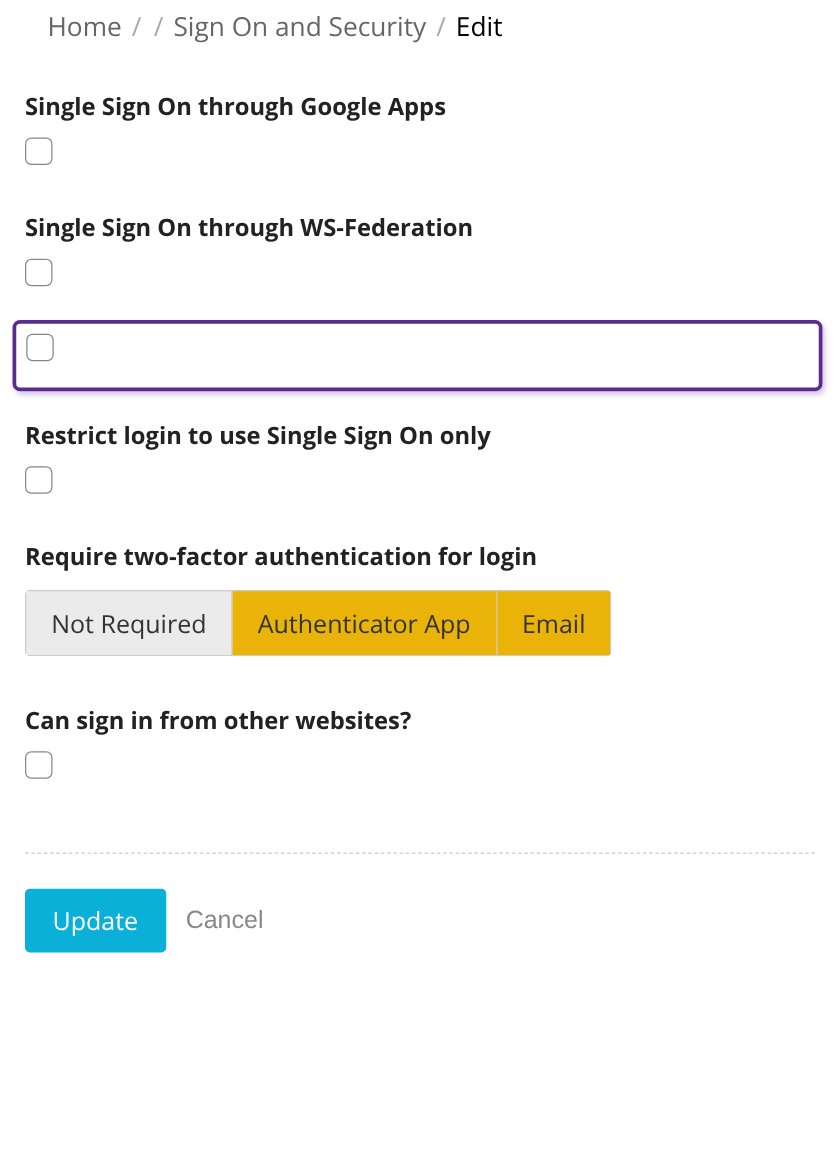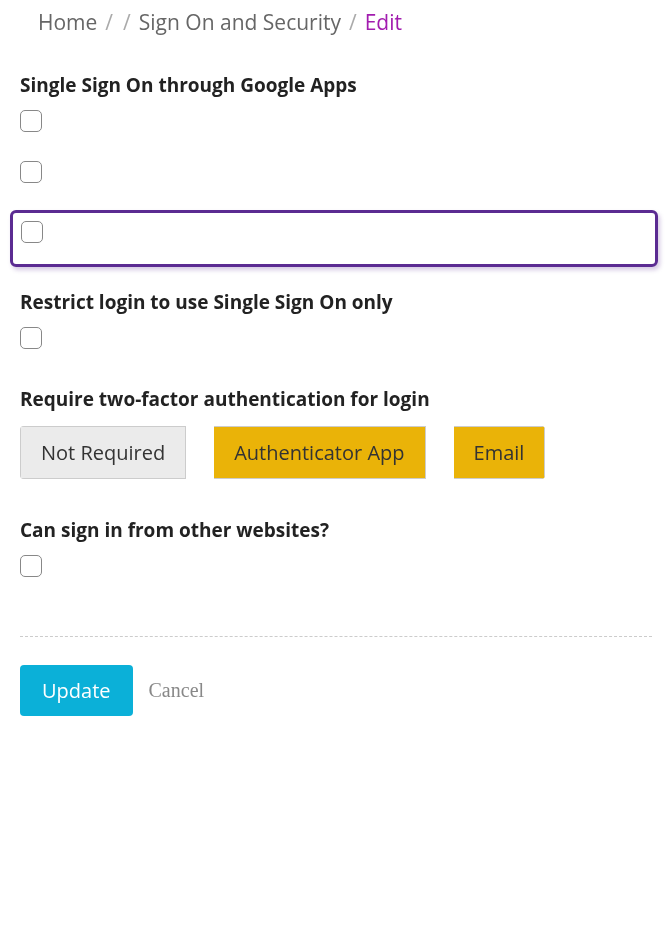--- a/index.html
+++ b/index.html
@@ -28,21 +28,21 @@
     .breadcrumb a {
       color: #666;
       text-decoration: none;
       cursor: pointer;
     }
     .breadcrumb .sep {
       color: #aaa;
       padding: 0 2px;
     }
     .breadcrumb .current {
-      color: #a21caf;
+      color: #000000;
     }
     .section {
       padding: 6px 0 8px 0;
     }
     .section-title {
       font-size: 19px;
       font-weight: 700;
       color: #222;
       margin-bottom: 10px;
       margin-top: 10px;
@@ -71,21 +71,20 @@
     }
     .highlighted-box .checkbox {
       margin-left: 6px;
     }
     .btn-group {
       display: inline-flex;
       border-radius: 4px;
       overflow: hidden;
       margin-top: 4px;
       margin-bottom: 14px;
-      gap: 28px;
     }
     .btn-group .seg {
       border: 1px solid #ccc;
       background: #eab308;
       color: #333;
       font-size: 20px;
       padding: 12px 20px;
       cursor: pointer;
       font-family: inherit;
     }
@@ -115,21 +114,21 @@
       border-radius: 4px;
       cursor: pointer;
       font-family: inherit;
     }
     .btn-cancel {
       background: none;
       border: none;
       color: #888;
       font-size: 20px;
       cursor: pointer;
-      font-family: Liberation Serif, serif;
+      font-family: Liberation Sans, sans-serif;
     }
   </style>
 </head>
 <body>
 
 <nav class="breadcrumb">
   <a>Home</a>
   <span class="sep">/</span>
   <span class="sep">/</span>
   <a>Sign On and Security</a>
@@ -138,20 +137,21 @@
 </nav>
 
 <div class="content">
 
   <div class="section">
     <div class="section-title">Single Sign On through Google Apps</div>
     <span class="checkbox" role="checkbox" aria-checked="false"></span>
   </div>
 
   <div class="section">
+    <div class="section-title">Single Sign On through WS-Federation</div>
     <span class="checkbox" role="checkbox" aria-checked="false"></span>
   </div>
 
   <div class="highlighted-box">
     <span class="checkbox" role="checkbox" aria-checked="false"></span>
   </div>
 
   <div class="section">
     <div class="section-title">Restrict login to use Single Sign On only</div>
     <span class="checkbox" role="checkbox" aria-checked="false"></span>

